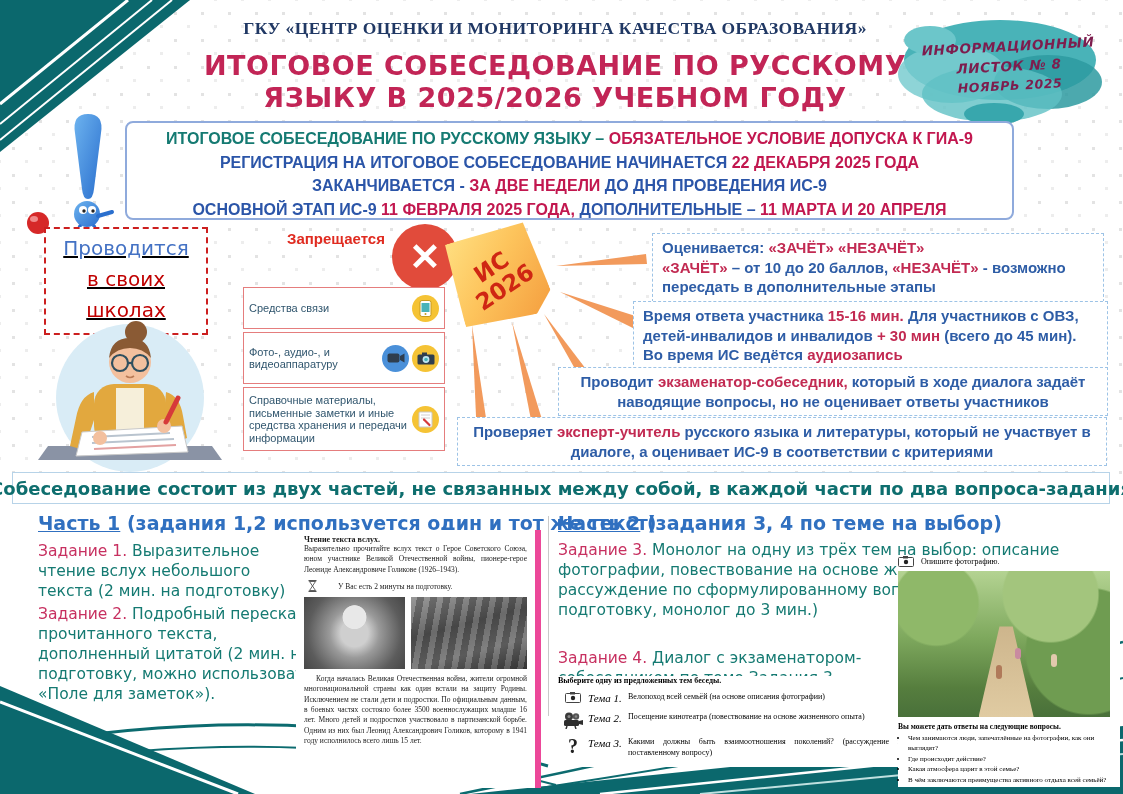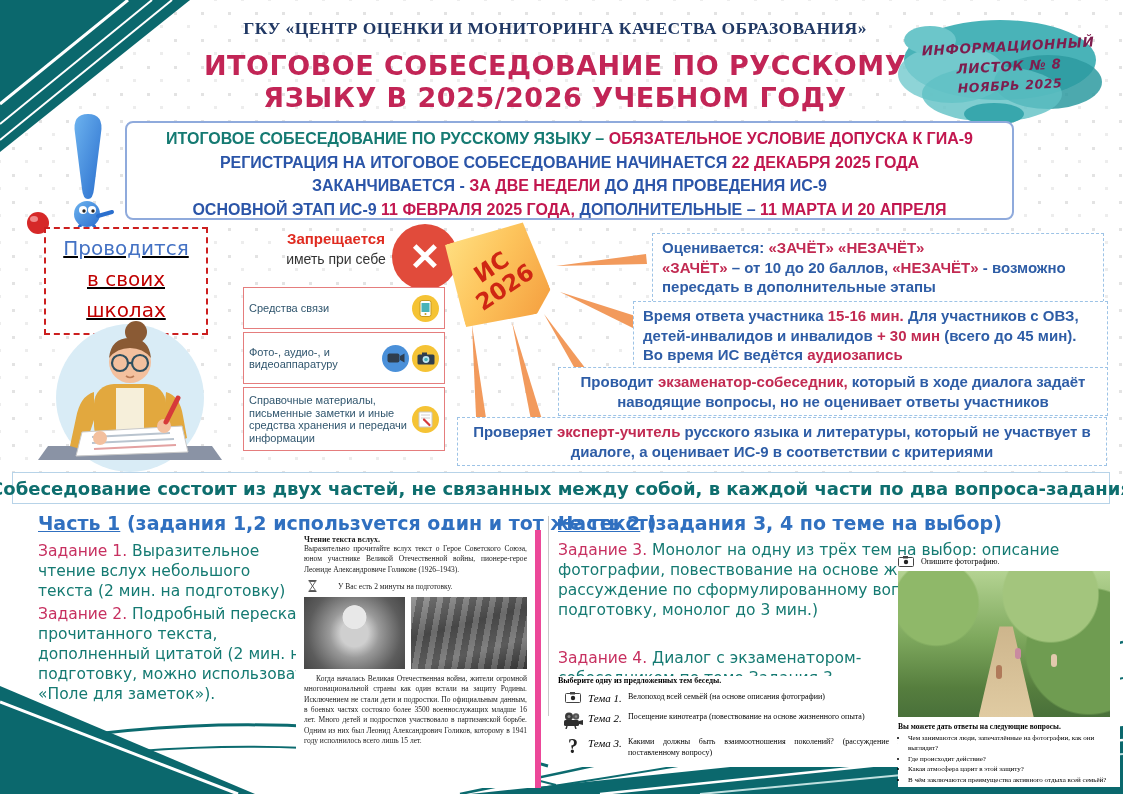--- a/index.html
+++ b/index.html
@@ -211,21 +211,20 @@
     <circle cx="110" cy="45" r="8" fill="none" stroke="#2f4f5f" stroke-width="2.2"></circle>
     <line x1="98" y1="45" x2="102" y2="45" stroke="#2f4f5f" stroke-width="2.2"></line>
     <path d="M96,58 q4,3 8,0" stroke="#b97a55" stroke-width="1.6" fill="none"></path>
     <circle cx="134" cy="108" r="7" fill="#f3c09e"></circle>
     <line x1="136" y1="104" x2="148" y2="80" stroke="#d63a3a" stroke-width="5" stroke-linecap="round"></line>
     <circle cx="70" cy="120" r="7" fill="#f3c09e"></circle>
   </svg>
 
   <div class="abs z proh-title">
     <div class="r">Запрещается</div>
-    <div class="d">иметь при себе</div>
   </div>
   <div class="abs z xcircle">✕</div>
 
   <div class="abs z items">
     <div class="item" style="min-height:34px;">
       <span class="txt">Средства связи</span>
       <span class="icir yellow">
         <svg width="13" height="17" viewBox="0 0 13 17">
             <rect x="1" y="0.5" width="11" height="16" rx="2" fill="#fff" stroke="#c79b20"></rect>
             <rect x="2.5" y="3" width="8" height="9" fill="#49b3b8"></rect>
@@ -374,18 +373,18 @@
     <div class="greenphoto">
       <div class="trail"></div>
       <div class="cyclist" style="left:46%;bottom:26%;"></div>
       <div class="cyclist" style="left:55%;bottom:40%;height:11px;background:#c98ba0;"></div>
       <div class="cyclist" style="left:72%;bottom:34%;height:13px;background:#e3c9ad;"></div>
     </div>
     <div class="qt">Вы можете дать ответы на следующие вопросы.</div>
     <ul class="qlist">
       <li>Чем занимаются люди, запечатлённые на фотографии, как они выглядят?</li>
       <li>Где происходит действие?</li>
-      <li>Какая атмосфера царит в этой защиту?</li>
+      <li>Какая атмосфера царит в этой семье?</li>
       <li>В чём заключаются преимущества активного отдыха всей семьёй?</li>
     </ul>
   </div>
 
 </div>
 
 </body></html>

